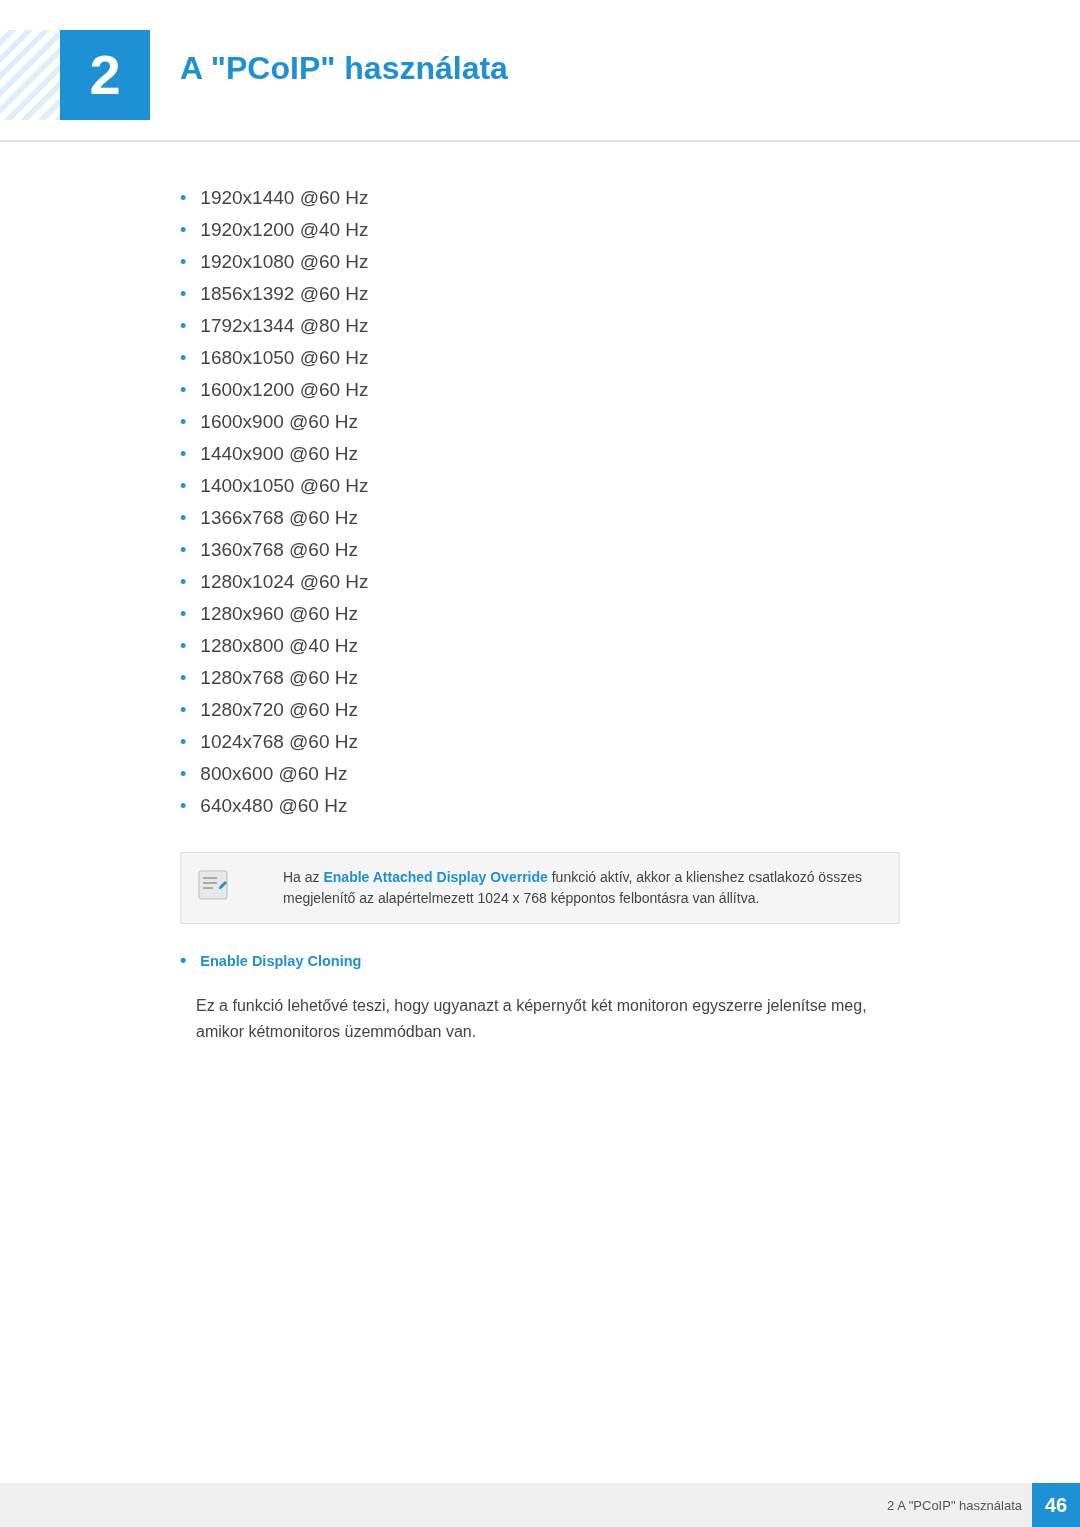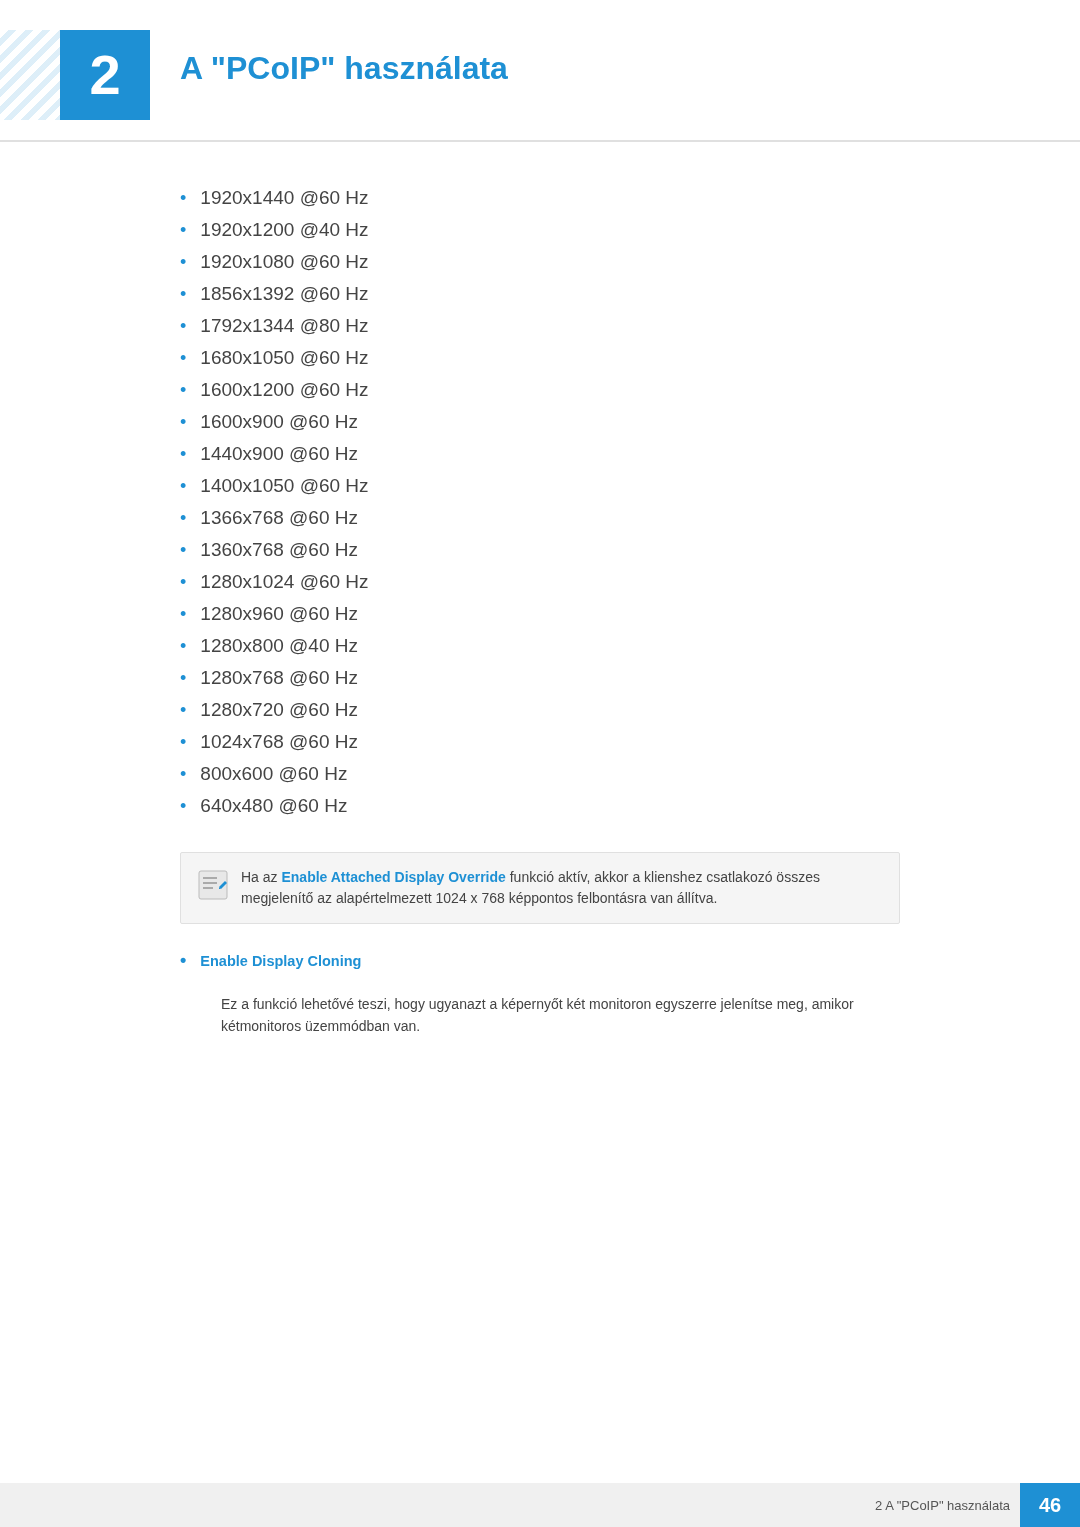--- a/index.html
+++ b/index.html
@@ -95,20 +95,21 @@
 
     
     .note-box {
       display: flex;
       align-items: flex-start;
       background: #f5f5f5;
       border: 1px solid #e0e0e0;
       padding: 14px 16px;
       margin: 20px 0 26px 0;
       border-radius: 2px;
+      gap: 42px;
     }
 
     .note-icon {
       width: 32px;
       height: 32px;
       flex-shrink: 0;
       margin-right: 12px;
       margin-top: 2px;
     }
 
@@ -138,24 +139,24 @@
     }
 
     .feature-title::before {
       content: '•';
       color: #1e90d4;
       font-size: 18px;
       margin-right: 14px;
     }
 
     .feature-description {
-      font-size: 14px;
+      font-size: 16px;
       color: #444;
       line-height: 1.6;
-      margin-left: 41px;
+      margin-left: 16px;
     }
 
     
     .page-footer {
       position: absolute;
       bottom: 0;
       left: 0;
       right: 0;
       height: 44px;
       background: #f0f0f0;
@@ -169,21 +170,21 @@
       font-size: 13px;
       color: #555;
       padding-right: 10px;
     }
 
     .footer-page-block {
       background: #1e90d4;
       color: #fff;
       font-size: 20px;
       font-weight: bold;
-      width: 60px;
+      width: 48px;
       height: 44px;
       display: flex;
       align-items: center;
       justify-content: center;
     }
 
     
     .note-icon-svg {
       width: 32px;
       height: 32px;

